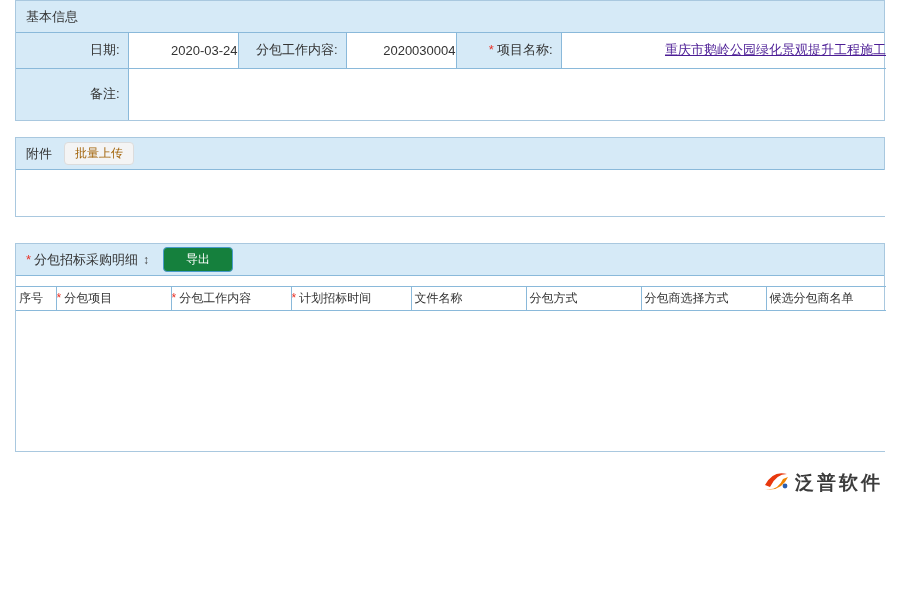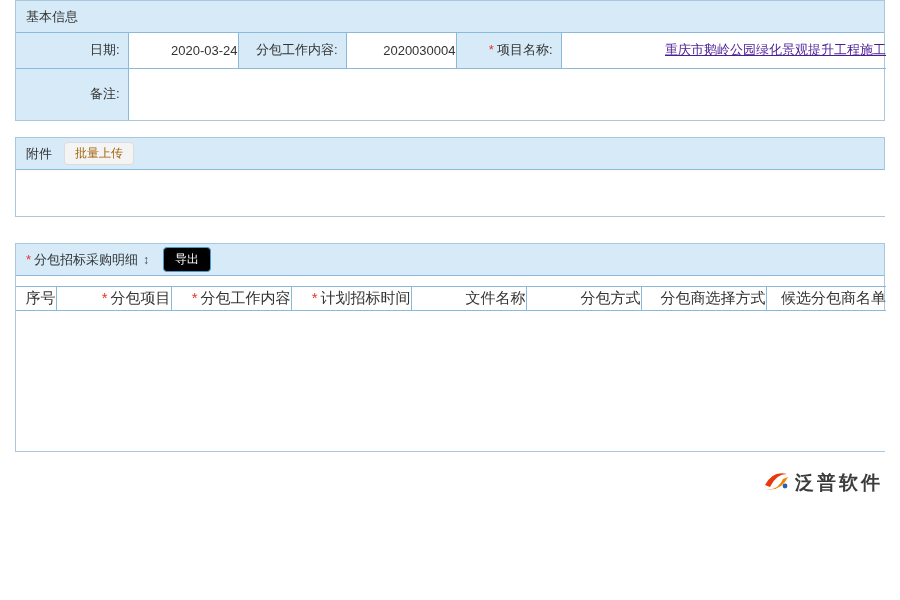--- a/index.html
+++ b/index.html
@@ -42,39 +42,39 @@
     font-weight:normal;
     overflow:hidden;
     white-space:nowrap;
   }
   .lbl { background:#d6eaf7; text-align:right; padding-right:8px; }
   .val { text-align:left; padding-left:8px; }
   .r35 td { height:35px;text-align:right; }
   .r38 td { height:52px; }
   .hdr2 th { height:38px; text-align:center; }
   .hdr2 th.first { text-align:left; padding-left:14px; }
-  .hdr3 th { height:24px; text-align:right; font-size:15px; }
+  .hdr3 th { height:24px; text-align:left; font-size:12px; }
   .empty-body td { background:#fff; }
   .req { color:#e8342a; margin-right:3px; }
   .plink { color:#4c1d95; text-decoration:underline; cursor:pointer; }
   .btn-upload {
     margin-left:12px;
     padding:2px 10px;
     background:#f4f4f4;
     border:1px solid #dcdcdc;
     border-radius:4px;
     color:#a16207;
     font-size:12px;
     cursor:pointer;
     font-family:inherit;
   }
   .btn-export {
     margin-left:14px;
-    padding:3px 11px;
-    background:#000000;
+    padding:3px 22px;
+    background:#15803d;
     border:1px solid #4a9aca;
     border-radius:4px;
     color:#fff;
     font-size:12px;
     cursor:pointer;
     font-family:inherit;
   }
   .sort-glyph { margin-left:5px; font-size:12px; color:#444; cursor:pointer; }
   .tbl-gap { height:10px; }
   .footer {

